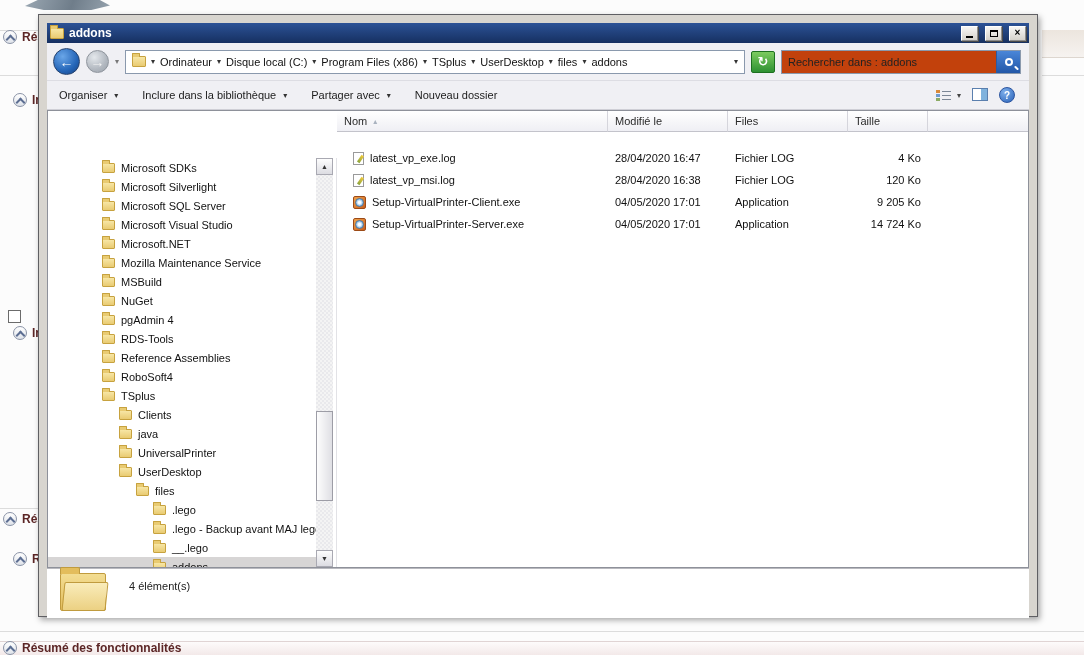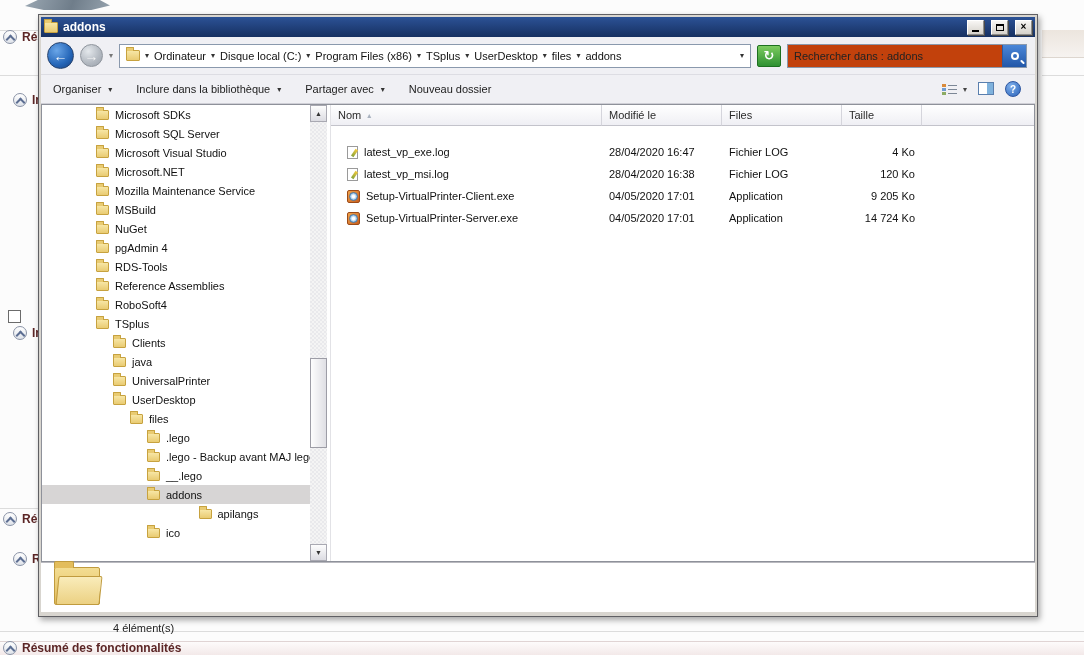--- a/index.html
+++ b/index.html
@@ -21,21 +21,21 @@
   .bg-labels { position:absolute; display:grid; grid-auto-rows:33px; align-items:center; color:#222; }
   .bg-checkbox { position:absolute; left:8px; top:310px; width:13px; height:13px;
     background:#fff; border:1px solid #6b6b6b; }
   .bg-band-right { position:absolute; left:1042px; top:30px; width:42px; height:28px;
     background:linear-gradient(#ece5de,#f6f3f0); border-bottom:1px solid #ddd6cf; }
   .bg-bottom-band { position:absolute; left:0; top:641px; width:1084px; height:14px;
     background:linear-gradient(#fdfbfb,#f3e9e9); border-top:1px solid #e0d4d4; }
 
   
   .window { position:absolute; left:38px; top:14px; width:1000px; height:603px;
-    background:#d8d5cf; border:1px solid #5f5f63; padding:2px;
+    background:#d8d5cf; border:1px solid #5f5f63; padding:8px;
     box-shadow:2px 3px 6px rgba(0,0,0,.35); }
   .titlebar { height:20px; background:linear-gradient(#2c5296,#163061);
     display:flex; align-items:center; padding:0 3px; gap:5px; }
   .titlebar .title { color:#fff; font-weight:bold; font-size:12px; flex:1; }
   .win-btn { width:17px; height:15px; background:linear-gradient(#f7f6f4,#d6d2cb);
     border:1px solid #8d8d8d; border-top-color:#fff; border-left-color:#fff;
     box-shadow:1px 1px 0 #4a4a4a; display:flex; align-items:center; justify-content:center;
     font-size:10px; font-weight:bold; line-height:1; color:#000; margin-left:2px; }
   .glyph-min { width:7px; height:2px; background:#000; margin-top:7px; }
   .glyph-max { width:8px; height:7px; border:1px solid #000; border-top-width:2px; }
@@ -75,21 +75,21 @@
   .toolbar { height:29px; background:#f0f0f4; display:flex; align-items:center;
     padding:0 14px 0 12px; gap:24px; border-bottom:1px solid #cfcfd6; }
   .tool-item { display:flex; align-items:center; gap:7px; color:#1c1c1c; white-space:nowrap; }
   .tool-item .dd { font-size:8px; color:#333; }
   .tool-spacer { flex:1; }
   .view-group { display:flex; align-items:center; gap:11px; }
 
   .content-box { height:458px; background:#fff; border:1px solid #8e919a; display:flex; overflow:hidden; }
 
   
-  .tree-pane { width:289px; position:relative; overflow:hidden; border-right:1px solid #e2e2e6; }
+  .tree-pane { width:289px; position:relative; overflow:hidden; border-right:1px solid #e2e2e6;margin-top:47px; }
   .tree-scroll-pad { position:absolute; inset:0 20px 0 0; overflow:hidden; }
   .tree-row { height:19px; display:flex; align-items:center; gap:6px; white-space:nowrap; }
   .tree-row.selected { background:#d7d5d5; }
   .tree-row .folder-ico { width:13px; height:10px; }
   .scrollbar-v { position:absolute; top:0; bottom:0; right:3px; width:17px;
     background:repeating-conic-gradient(#f4f4f4 0% 25%, #e9e9ec 0% 50%) 0 0/4px 4px; }
   .sb-btn { position:absolute; left:0; width:17px; height:17px;
     background:linear-gradient(#fdfdfd,#dcdce2); border:1px solid #a9a9b2;
     display:flex; align-items:center; justify-content:center; font-size:7px; color:#333; }
   .sb-up { top:0; } .sb-down { bottom:0; }
@@ -121,21 +121,21 @@
 
   
   .statusbar { height:50px; background:#fff; border-top:1px solid #b9b9bf; position:relative; }
   .big-folder { position:absolute; left:13px; top:4px; width:46px; height:38px;
     background:linear-gradient(#f3dd92,#e3bd5c); border:1px solid #c09b3e; border-radius:2px; }
   .big-folder::before { content:""; position:absolute; left:-1px; top:-7px; width:18px; height:6px;
     background:#e3bd5c; border:1px solid #c09b3e; border-bottom:none; border-radius:2px 2px 0 0; }
   .big-folder::after { content:""; position:absolute; left:2px; top:8px; right:-2px; bottom:-1px;
     background:linear-gradient(#f9ecba,#ecd183); border:1px solid #c09b3e; border-radius:2px;
     transform:skewX(-6deg); }
-  .status-text { position:absolute; left:72px; top:11px; color:#222;margin-top:48px; }
+  .status-text { position:absolute; left:82px; top:11px; color:#222; }
 
   .help-circle { width:16px; height:16px; border-radius:50%; border:1px solid #2c55a0;
     background:radial-gradient(circle at 35% 30%,#7fb0ec,#2a62b8); color:#fff; font-weight:bold;
     font-size:10px; display:flex; align-items:center; justify-content:center; }
   .dd-small { font-size:8px; color:#444; }
 </style>
 </head>
 <body>
 
 <div class="stage">
@@ -305,20 +305,24 @@
     <div class="content-box">
 
       <div class="tree-pane">
         <div class="tree-scroll-pad">
           <div class="tree-row" style="padding-left: 54px;">
               <span class="folder-ico"></span>
               <span>Microsoft SDKs</span>
             </div>
             <div class="tree-row" style="padding-left: 54px;">
               <span class="folder-ico"></span>
+              <span>Microsoft Silverlight</span>
+            </div>
+            <div class="tree-row" style="padding-left: 54px;">
+              <span class="folder-ico"></span>
               <span>Microsoft SQL Server</span>
             </div>
             <div class="tree-row" style="padding-left: 54px;">
               <span class="folder-ico"></span>
               <span>Microsoft Visual Studio</span>
             </div>
             <div class="tree-row" style="padding-left: 54px;">
               <span class="folder-ico"></span>
               <span>Microsoft.NET</span>
             </div>

